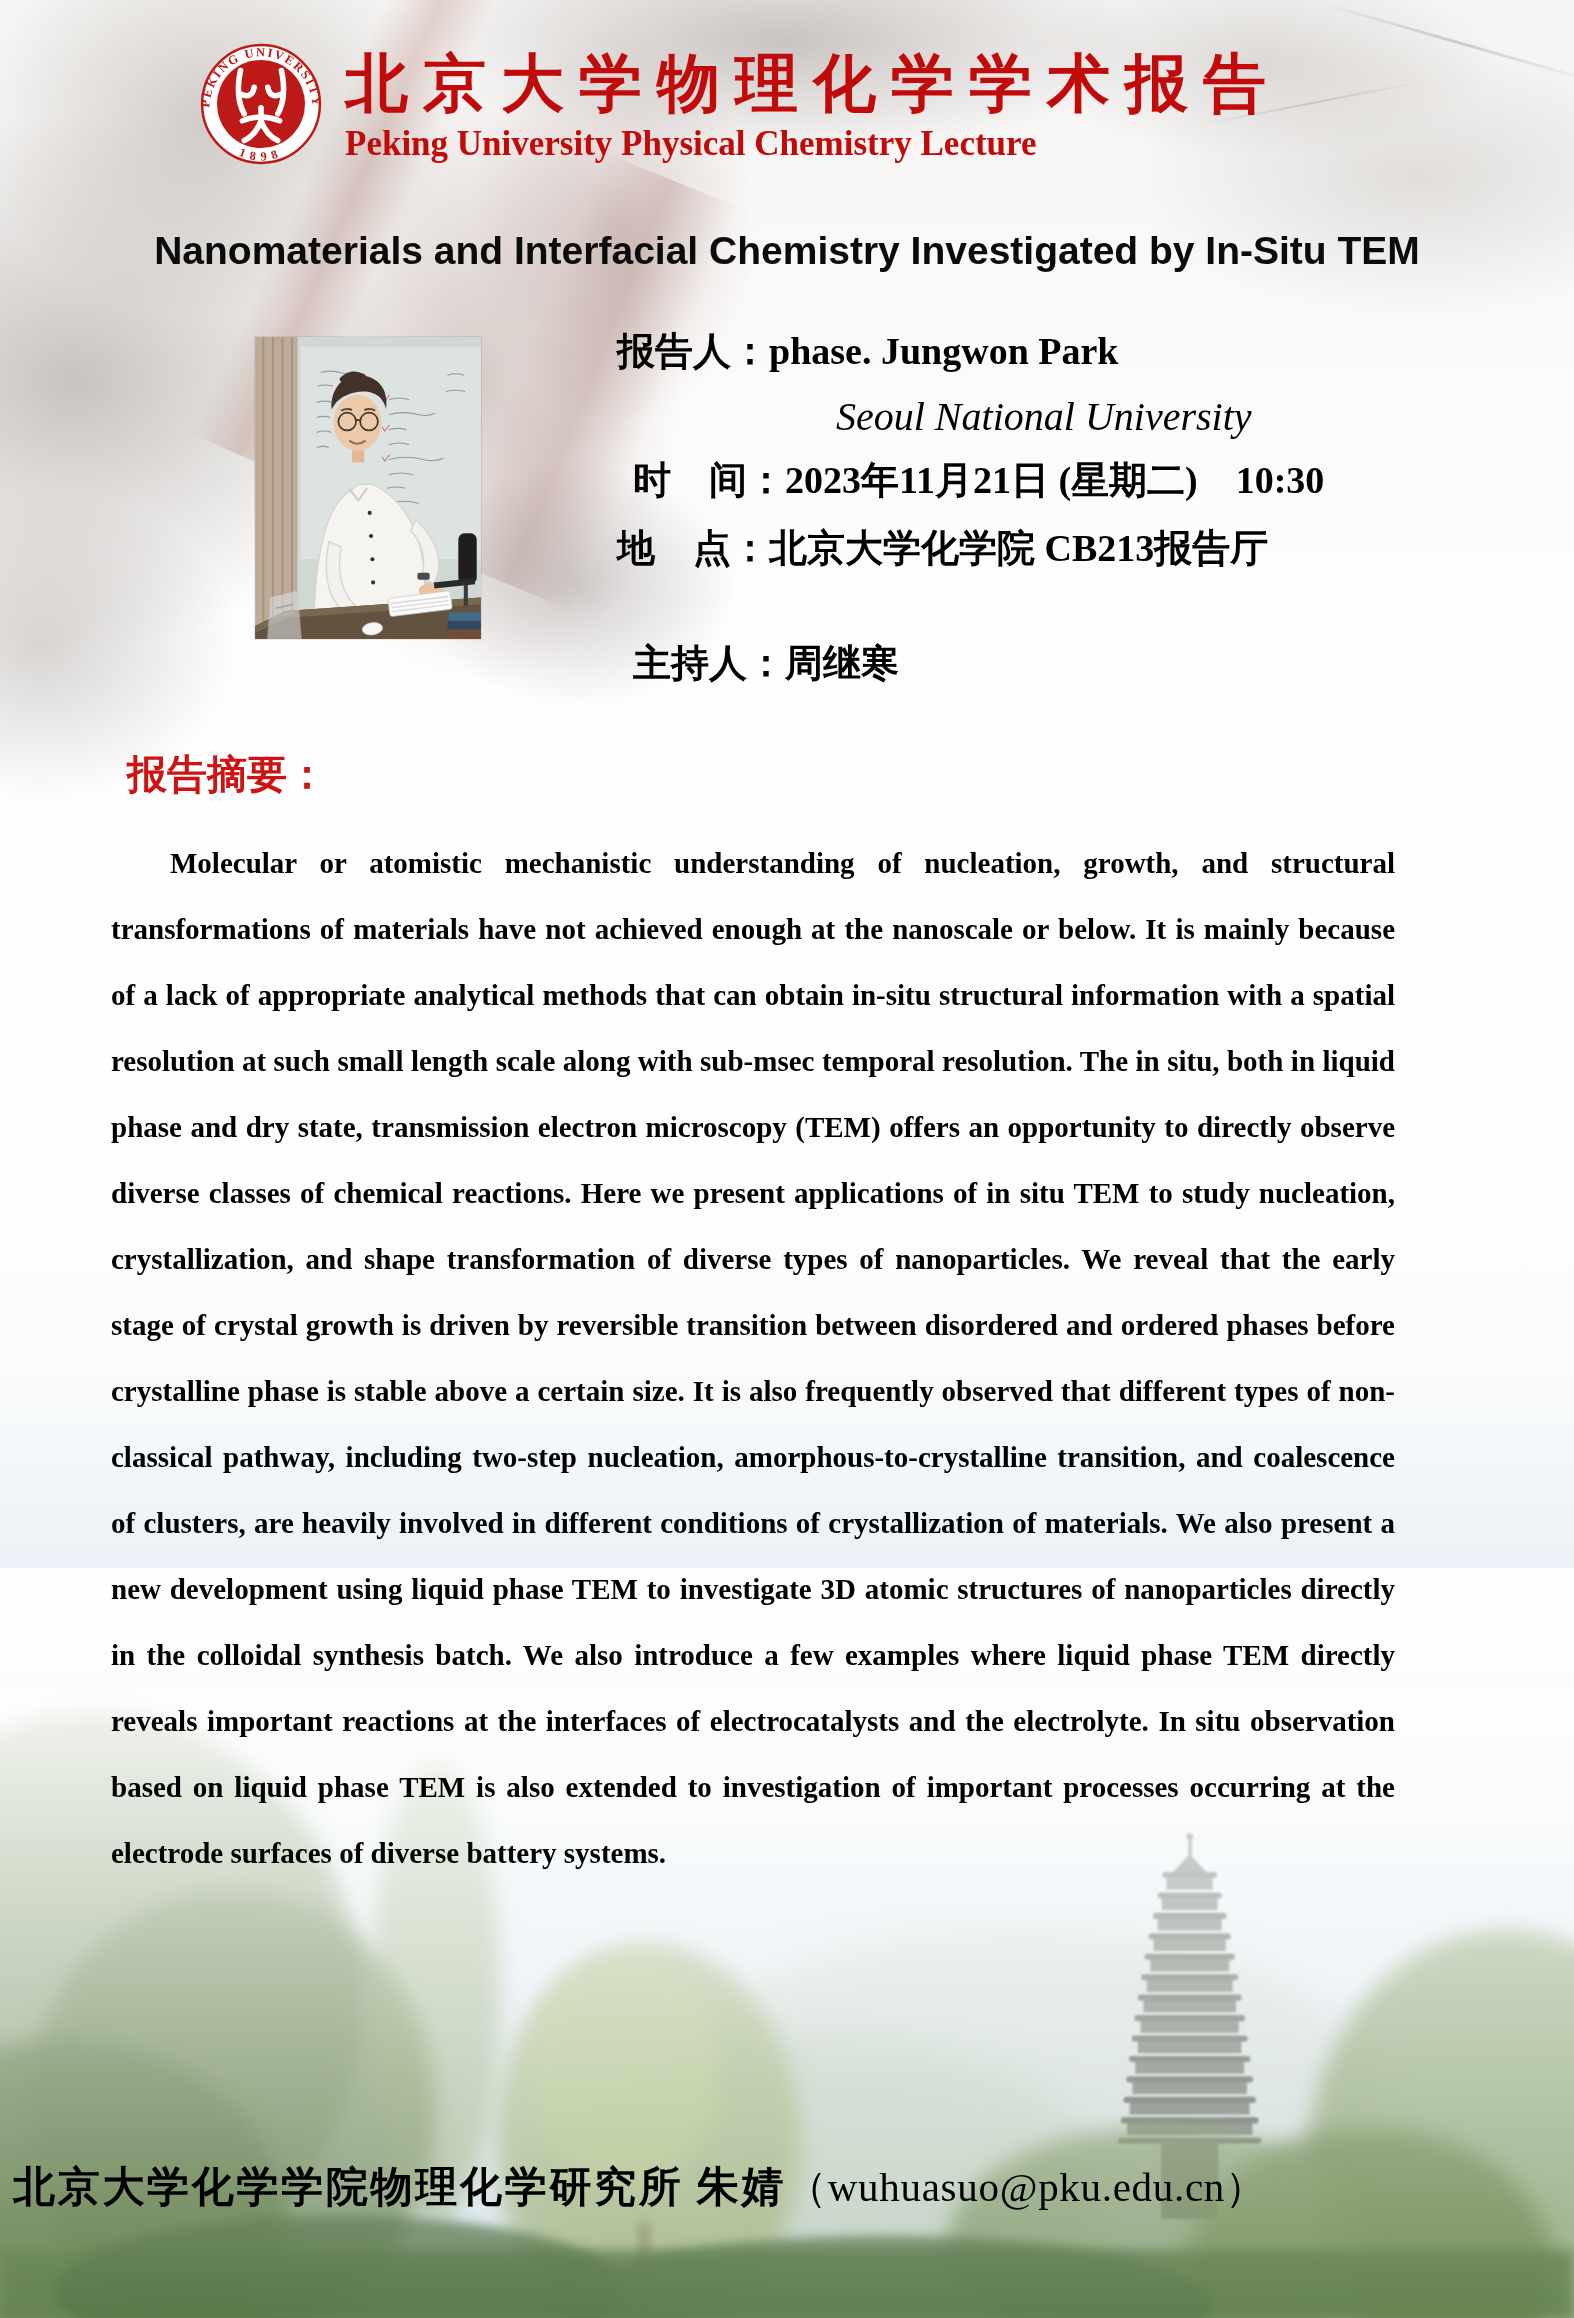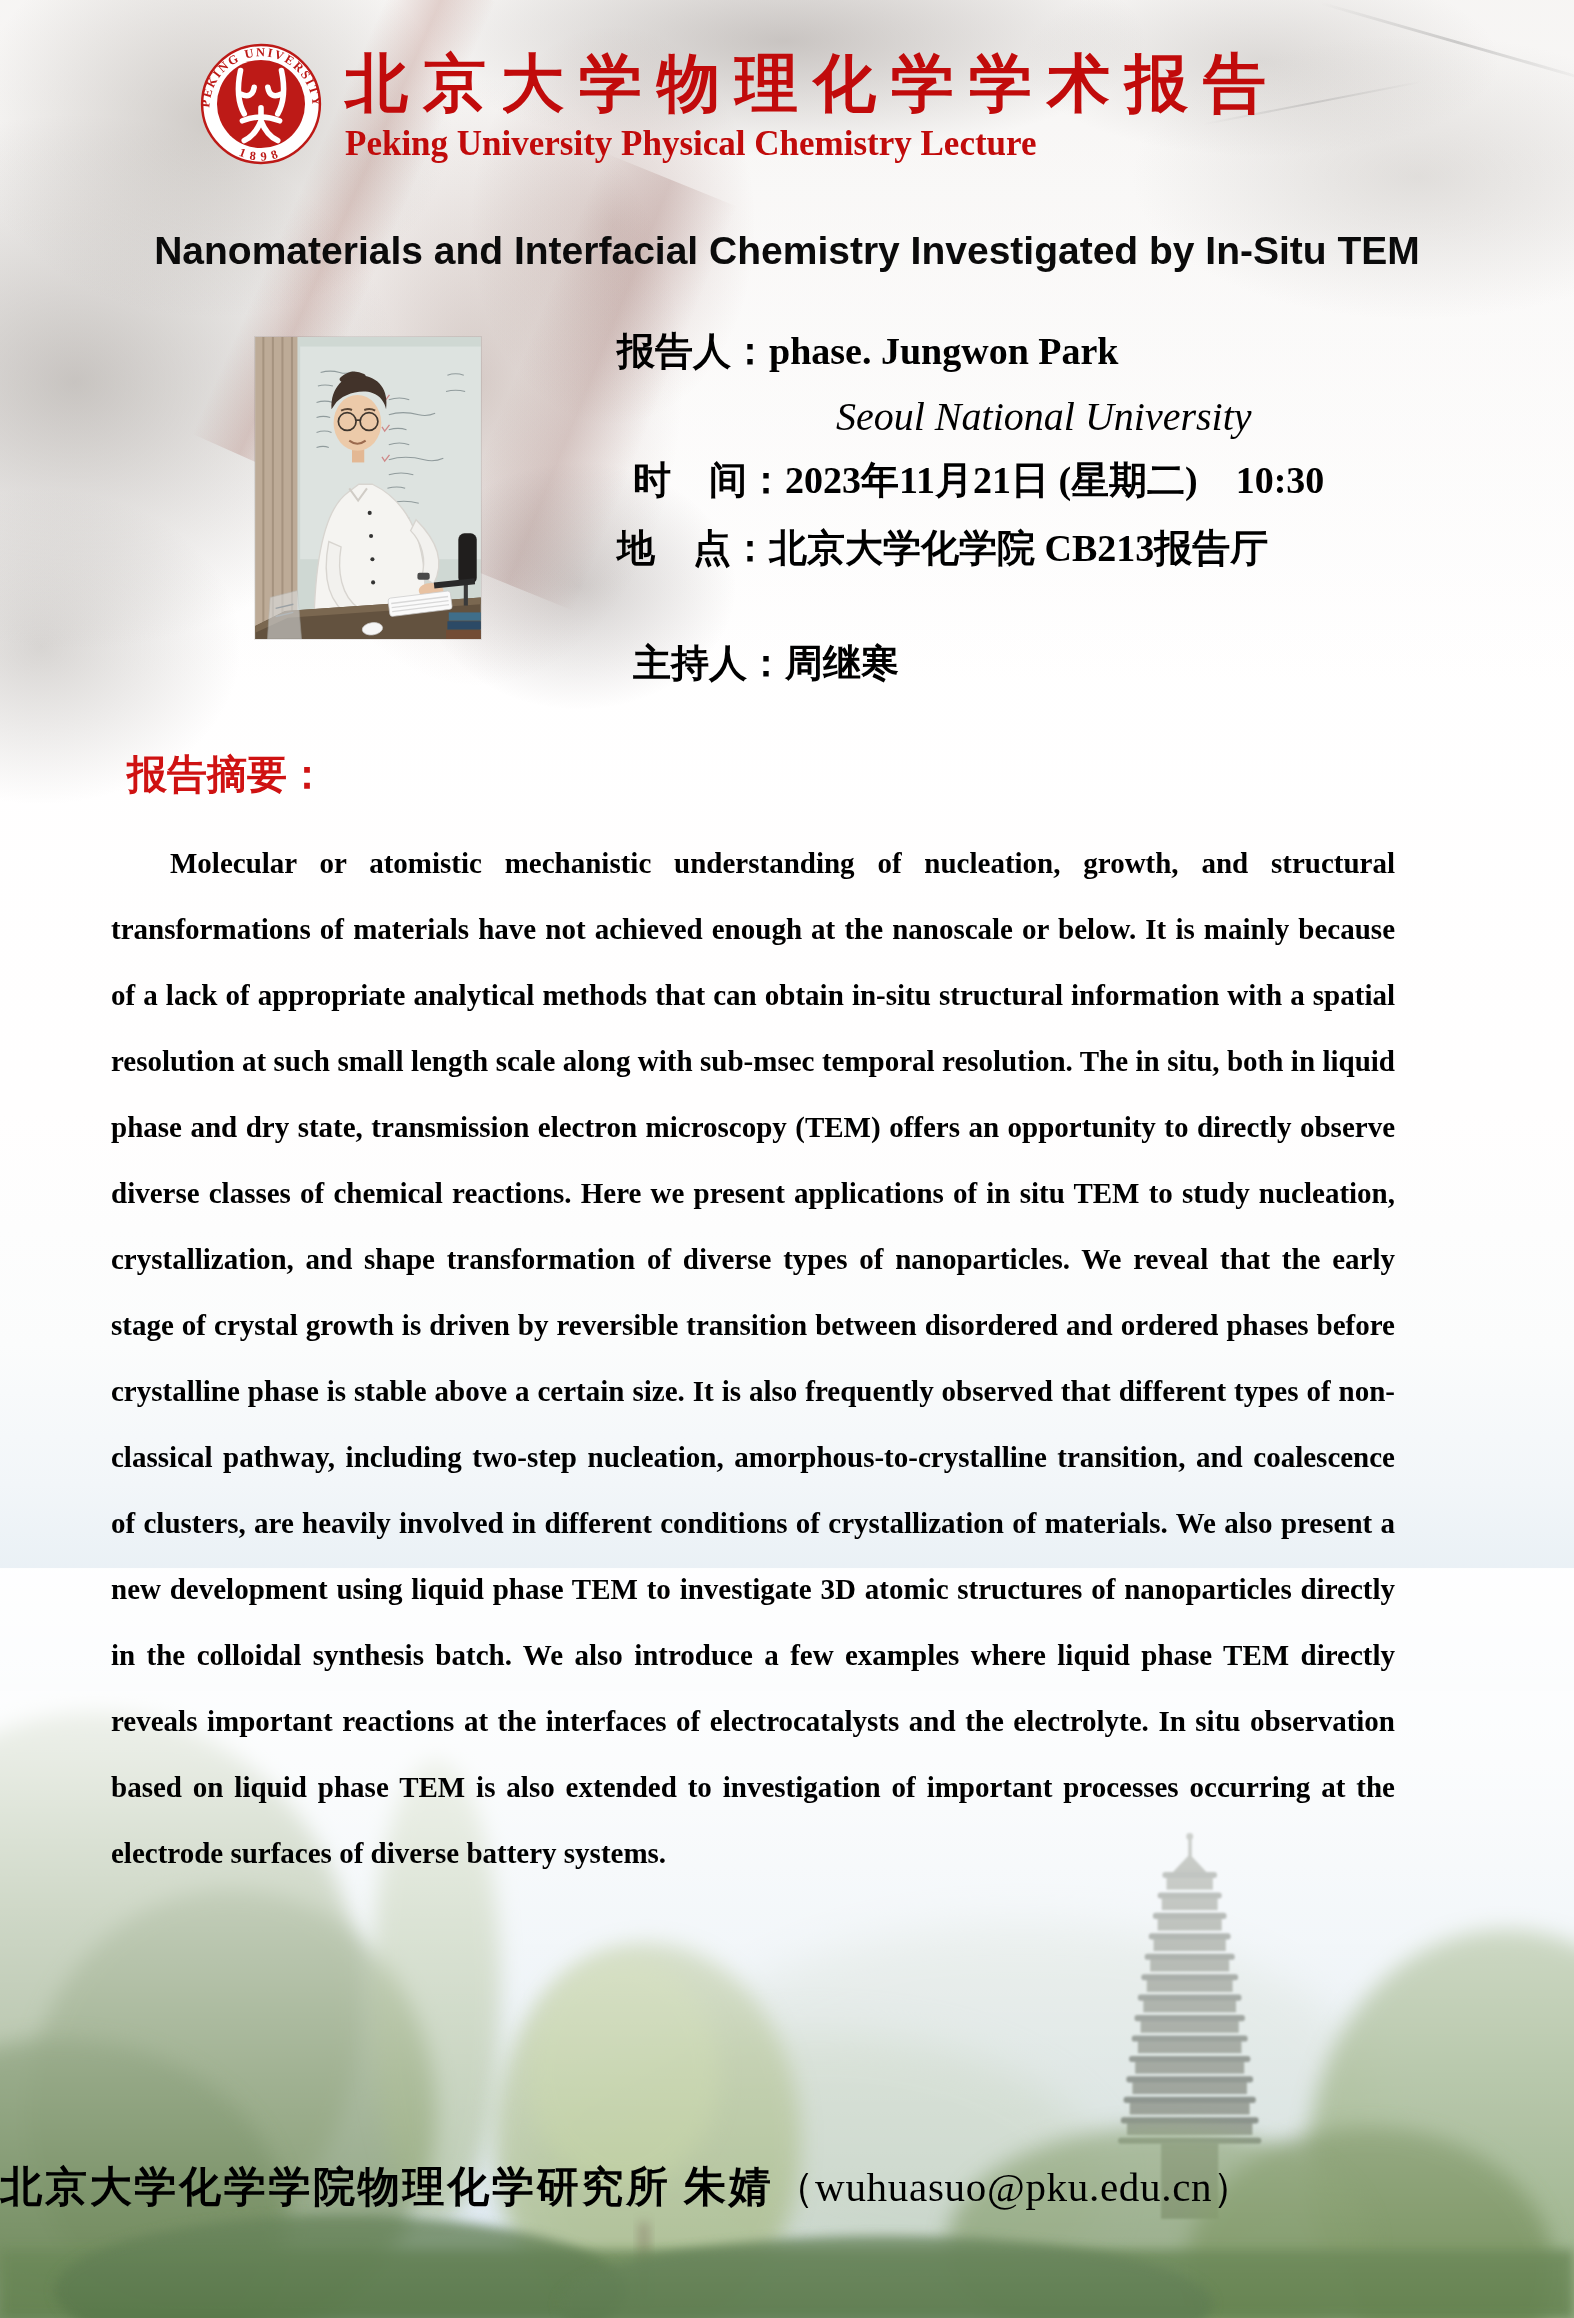--- a/index.html
+++ b/index.html
@@ -64,21 +64,21 @@
     position:absolute;left:127px;top:747px;
     font-family:"Liberation Sans","DejaVu Sans",sans-serif;font-weight:900;font-size:40px;
   }
   .abstract-body{
     position:absolute;left:111px;top:830px;width:1284px;
     font-size:29px;font-weight:bold;line-height:66px;color:#000;
     text-align:justify;text-indent:59px;
   }
 
   
-  .footer{position:absolute;left:0;top:2159px;width:1254px;text-align:right;white-space:nowrap;color:#000;}
+  .footer{position:absolute;left:0;top:2159px;width:1254px;text-align:left;white-space:nowrap;color:#000;padding-left:13px;}
   .footer .institute{font-size:42px;font-weight:900;letter-spacing:2.7px;}
   .footer .email{font-size:41px;font-weight:normal;letter-spacing:0.7px;}
 </style>
 </head>
 <body>
 
 <div class="poster">
 
   <div class="bg-top"></div>
   <div class="streak-a"></div>

